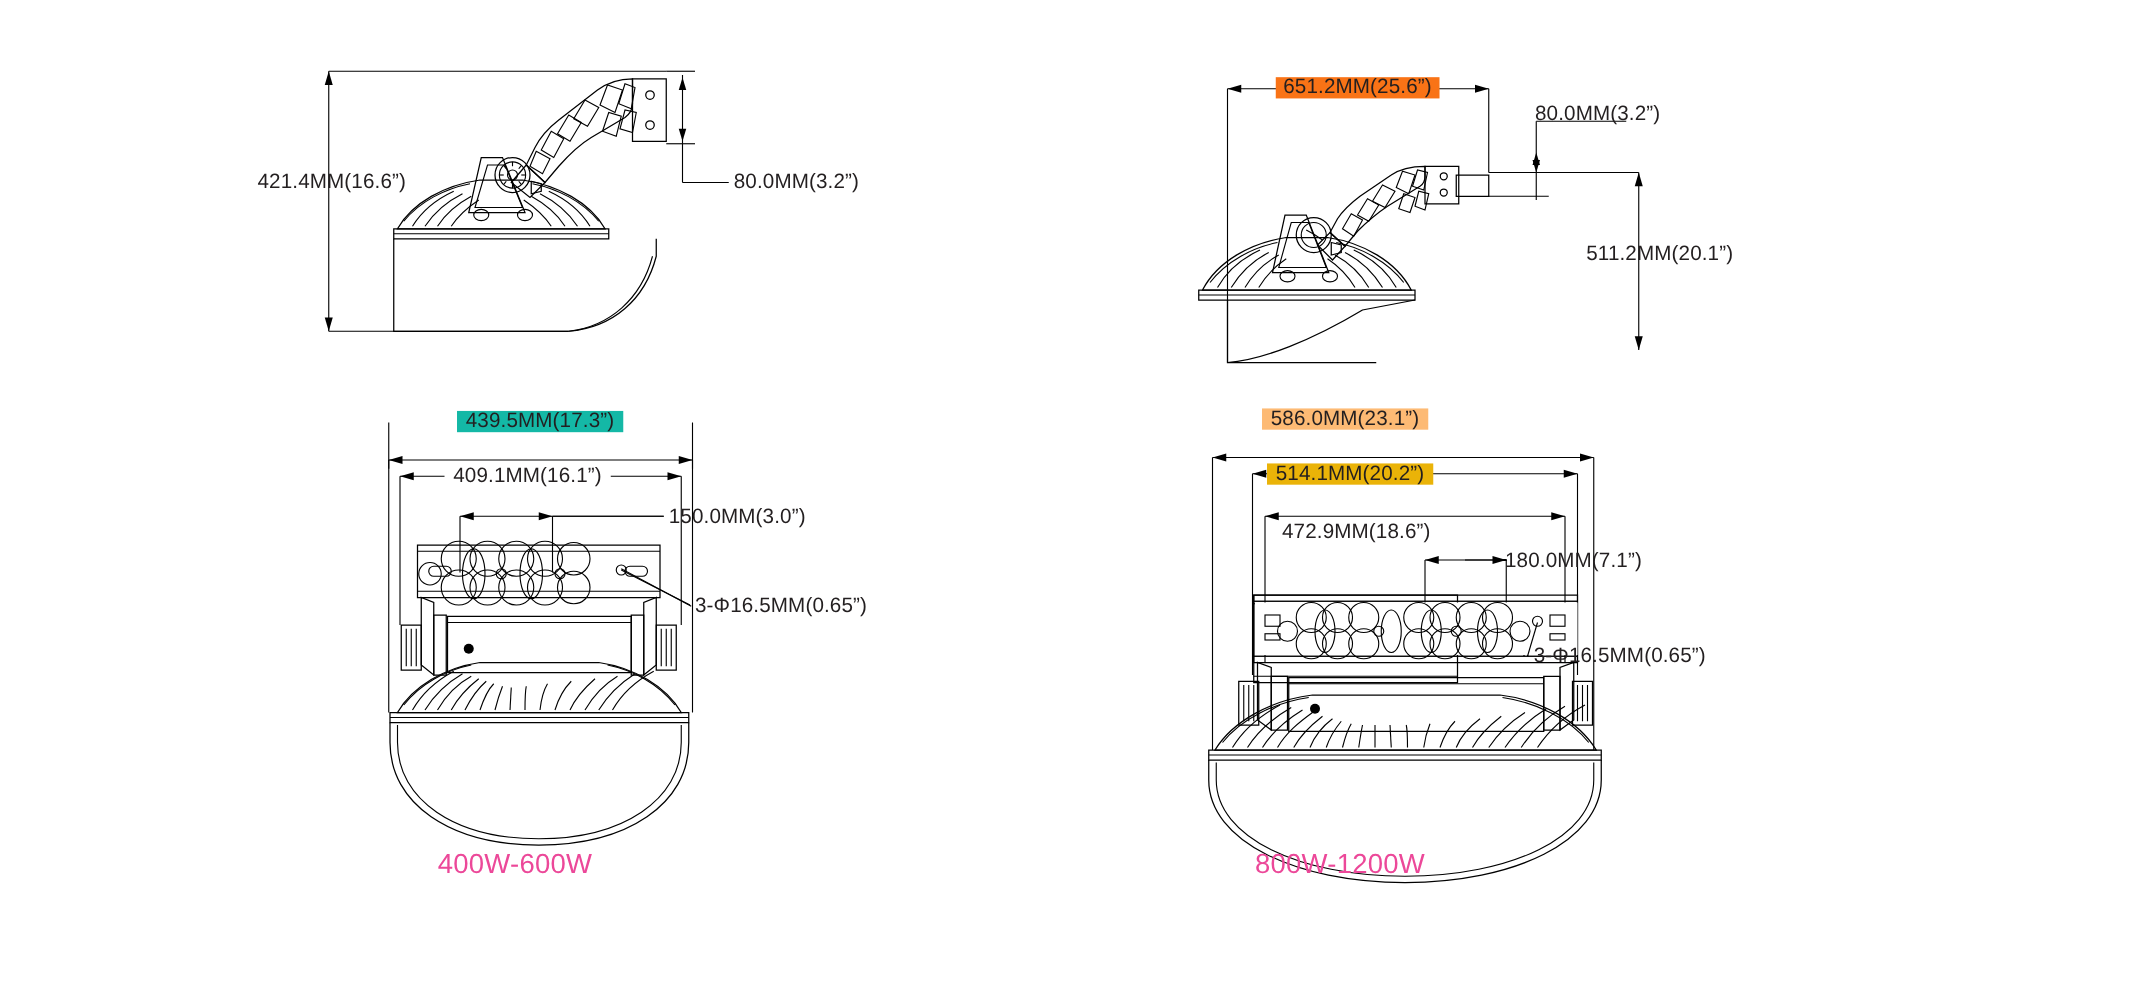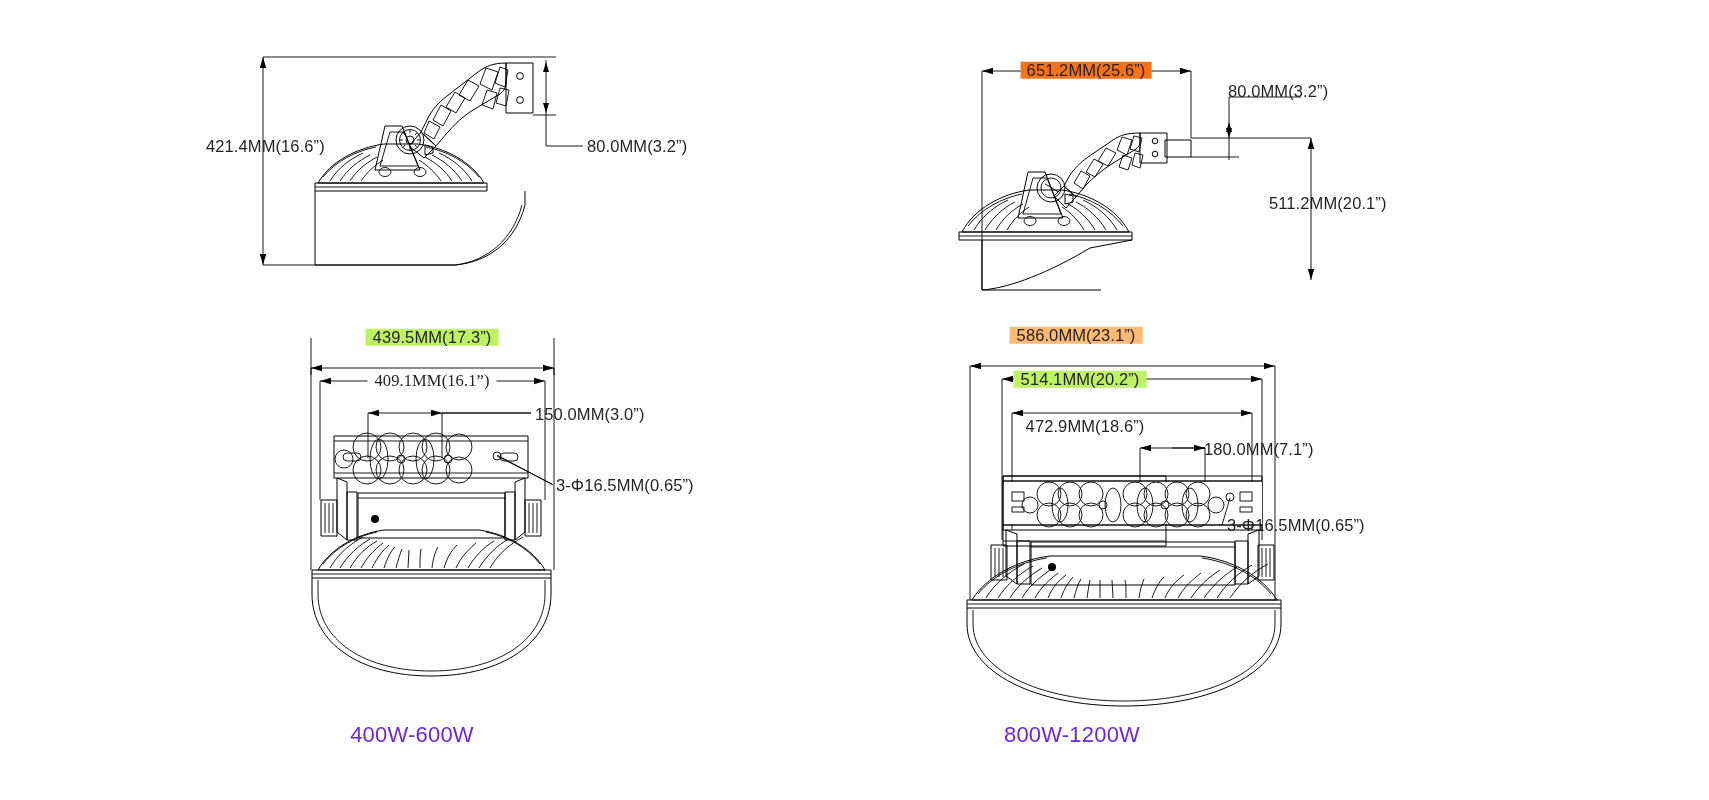--- a/index.html
+++ b/index.html
@@ -18,25 +18,24 @@
     font-size:16.5px;
     color:#231f20;
     white-space:nowrap;
     letter-spacing:.1px;
     line-height:1;
   }
 
   .caption{
     position:absolute;
     font-size:22px;
-    color:#6d28d9;
+    color:#ec4899;
     white-space:nowrap;
     transform:translateX(-50%);
     letter-spacing:.2px;
-    margin-top:44px;
   }
 
   
   svg.draw{position:absolute;left:0;top:0;overflow:visible;}
   .ln{stroke:#000;stroke-width:1;fill:none;}
   .ln-thin{stroke:#000;stroke-width:.9;fill:none;}
   .fill-k{fill:#000;stroke:none;}
   .nofill{fill:none;}
   .wht{fill:#fff;}
 </style>
@@ -479,27 +478,27 @@
   <line class="ln-thin" x1="1222" y1="525" x2="1222" y2="525"></line>
 </svg>
 
 <div class="dim" style="left:206px;top:146px;transform:translateY(-50%);">421.4MM(16.6”)</div>
 <div class="dim" style="left:587px;top:146px;transform:translateY(-50%);">80.0MM(3.2”)</div>
 
 <div class="dim" style="left:1086px;top:70px;transform:translate(-50%,-50%);background:#f97316;padding:0 6px;">651.2MM(25.6”)</div>
 <div class="dim" style="left:1228px;top:83px;">80.0MM(3.2”)</div>
 <div class="dim" style="left:1269px;top:203px;transform:translateY(-50%);">511.2MM(20.1”)</div>
 
-<div class="dim" style="left:432px;top:337px;transform:translate(-50%,-50%);background:#bef264;padding:0 7px;">439.5MM(17.3”)</div>
-<div class="dim" style="left:432px;top:381px;transform:translate(-50%,-50%);background:#fff;padding:0 7px;font-family:Liberation Serif, serif;">409.1MM(16.1”)</div>
+<div class="dim" style="left:432px;top:337px;transform:translate(-50%,-50%);background:#14b8a6;padding:0 7px;">439.5MM(17.3”)</div>
+<div class="dim" style="left:422px;top:381px;transform:translate(-50%,-50%);background:#fff;padding:0 7px;">409.1MM(16.1”)</div>
 <div class="dim" style="left:535px;top:414px;transform:translateY(-50%);">150.0MM(3.0”)</div>
 <div class="dim" style="left:556px;top:485px;transform:translateY(-50%);">3-Φ16.5MM(0.65”)</div>
 
 <div class="dim" style="left:1076px;top:335px;transform:translate(-50%,-50%);background:#fdba74;padding:0 7px;">586.0MM(23.1”)</div>
-<div class="dim" style="left:1080px;top:379px;transform:translate(-50%,-50%);background:#bef264;padding:0 7px;">514.1MM(20.2”)</div>
+<div class="dim" style="left:1080px;top:379px;transform:translate(-50%,-50%);background:#eab308;padding:0 7px;">514.1MM(20.2”)</div>
 <div class="dim" style="left:1085px;top:426px;transform:translate(-50%,-50%);background:#fff;padding:0 7px;">472.9MM(18.6”)</div>
 <div class="dim" style="left:1204px;top:449px;transform:translateY(-50%);">180.0MM(7.1”)</div>
 <div class="dim" style="left:1227px;top:525px;transform:translateY(-50%);">3-Φ16.5MM(0.65”)</div>
 
 <div class="caption" style="left:412px;top:678px;">400W-600W</div>
 <div class="caption" style="left:1072px;top:678px;">800W-1200W</div>
 
 </div>
 
 </body></html>

